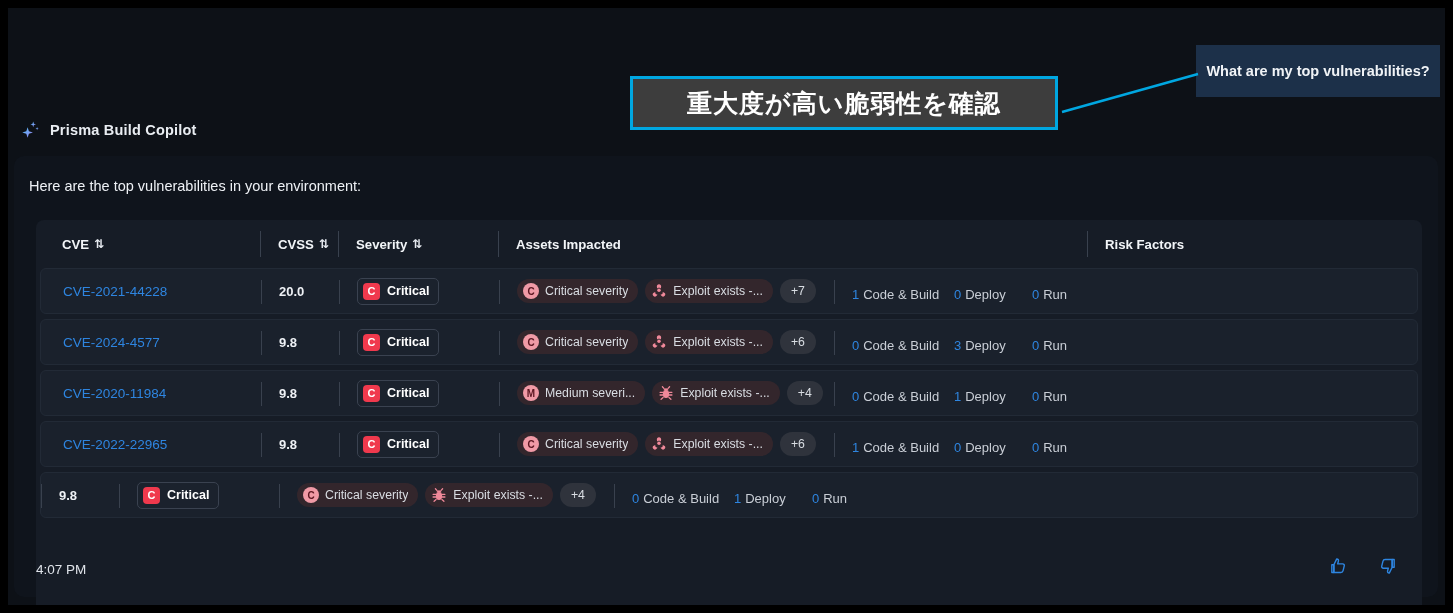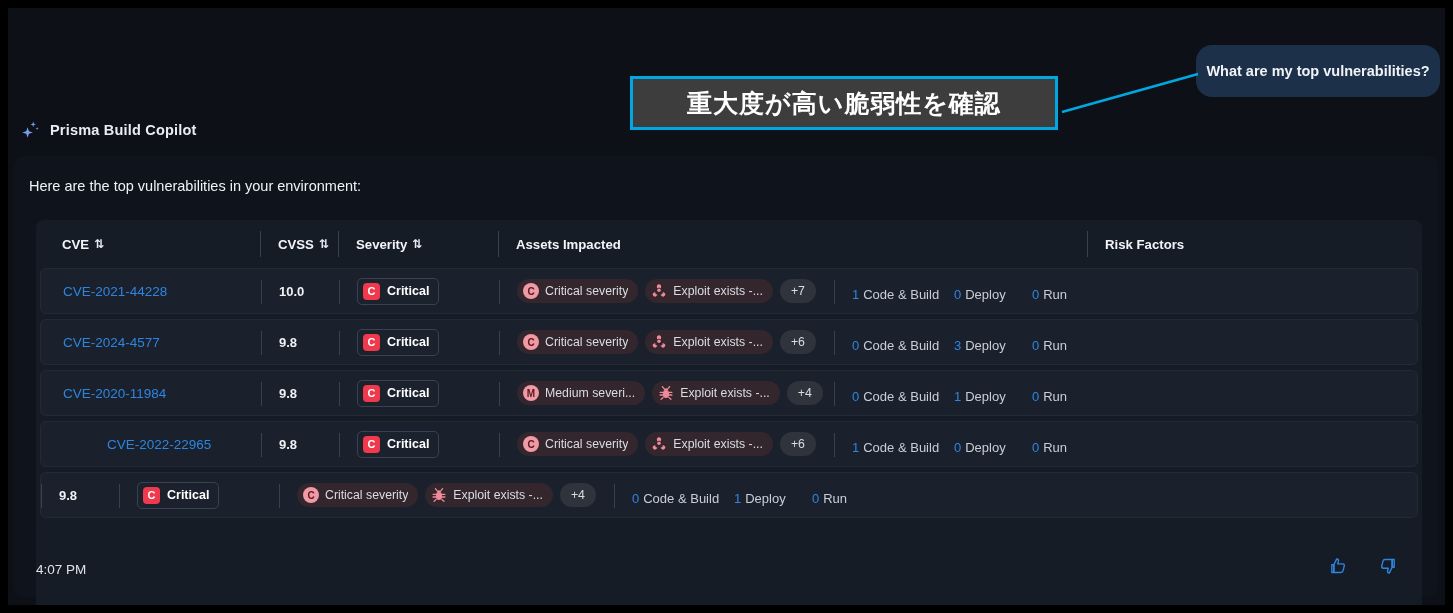--- a/index.html
+++ b/index.html
@@ -19,21 +19,21 @@
     display:flex;align-items:center;justify-content:center;
     box-sizing:border-box;
   }
   .callout-text{
     font-family:"DejaVu Sans",sans-serif;
     font-size:25px;font-weight:bold;color:#ffffff;letter-spacing:1px;
     white-space:nowrap;
   }
   .question-bubble{
     position:absolute;left:1188px;top:37px;width:244px;height:52px;
-    background:#1c3049;border-radius:16px;
+    background:#1c3049;border-radius:0;
     display:flex;align-items:center;justify-content:center;
   }
   .question-bubble span{font-size:14.5px;color:#f0f3f6;font-weight:600;white-space:nowrap;}
   .connector{position:absolute;left:1050px;top:60px;width:145px;height:50px;pointer-events:none;}
   
   .copilot-head{
     position:absolute;left:12px;top:112px;display:flex;align-items:center;gap:10px;
   }
   .sparkle-icon{width:20px;height:20px;display:block;}
   .copilot-title{font-size:14.5px;color:#e9edf2;font-weight:600;letter-spacing:.2px;}
@@ -181,21 +181,21 @@
         </div>
       </div>
 
       <div class="tbody" id="tbody">
           <div class="trow">
             <div class="td col-cve">
               <a class="cve-link" href="#" style="text-decoration: none;">CVE-2021-44228</a>
             </div>
             <div class="td col-cvss">
               <span class="divider"></span>
-              <span class="cvss-val">10.0</span>
+              <span class="cvss-val">20.0</span>
             </div>
             <div class="td col-sev">
               <span class="divider"></span>
               <span class="sev-pill">
                 <span class="sev-letter" style="background: rgb(240, 57, 77);">C</span>
                 <span class="sev-text">Critical</span>
               </span>
             </div>
             <div class="td col-risk">
               <span class="divider"></span>
@@ -312,21 +312,21 @@
               <span class="divider"></span>
               <div class="assets">
                 <span class="asset-item a1"><span class="asset-num">0</span><span>Code &amp; Build</span></span>
                 <span class="asset-item a2"><span class="asset-num">1</span><span>Deploy</span></span>
                 <span class="asset-item "><span class="asset-num">0</span><span>Run</span></span>
               </div>
             </div>
           </div>
           <div class="trow">
             <div class="td col-cve">
-              <a class="cve-link" href="#" style="text-decoration: none; margin-left: 44px;">CVE-2022-22965</a>
+              <a class="cve-link" href="#" style="text-decoration: none;">CVE-2022-22965</a>
             </div>
             <div class="td col-cvss">
               <span class="divider"></span>
               <span class="cvss-val">9.8</span>
             </div>
             <div class="td col-sev">
               <span class="divider"></span>
               <span class="sev-pill">
                 <span class="sev-letter" style="background: rgb(240, 57, 77);">C</span>
                 <span class="sev-text">Critical</span>

